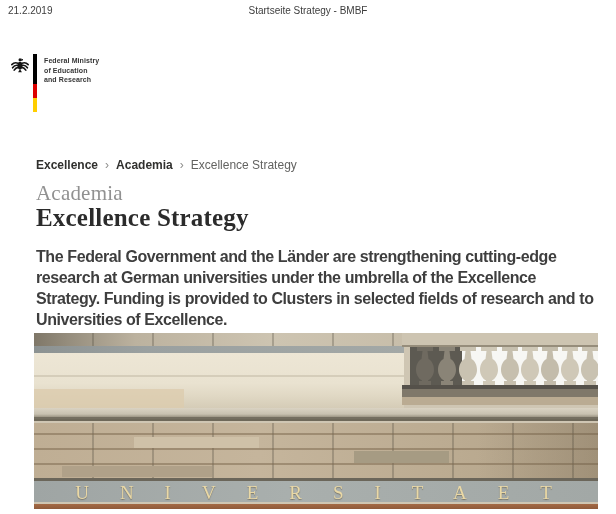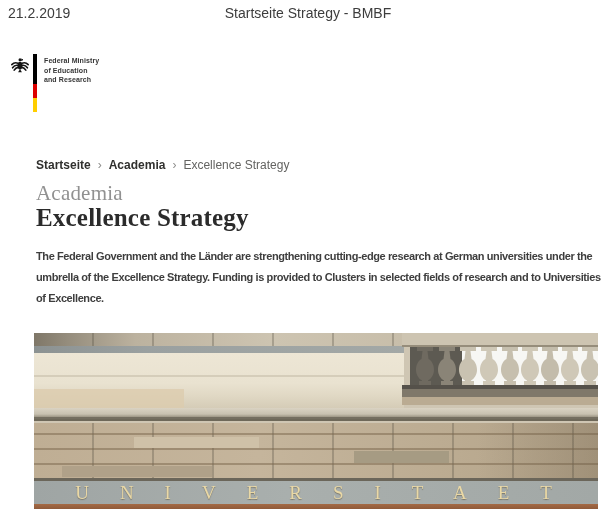--- a/index.html
+++ b/index.html
@@ -4,21 +4,21 @@
 <style>
   * { margin:0; padding:0; box-sizing:border-box; }
   html,body { background:#ffffff; }
   body {
     width:616px; height:514px; position:relative; overflow:hidden;
     font-family:"Liberation Sans", sans-serif;
   }
 
   
   .print-header { position:absolute; top:5px; left:0; right:0; height:14px;
-    font-size:14px; color:#3d3d3d; }
+    font-size:10px; color:#3d3d3d; }
   .ph-date { position:absolute; left:8px; top:0; }
   .ph-title { position:absolute; left:0; right:0; top:0; text-align:center; }
 
   
   .logo { position:absolute; top:54px; left:10px; display:flex; align-items:flex-start; cursor:pointer; }
   .eagle { width:20px; height:20px; margin-right:3px; margin-top:1px; }
   .flag-stripe { width:4px; height:58px; margin-right:7px;
     background:linear-gradient(180deg, #000000 0 52%, #dd0000 52% 76%, #ffce00 76% 100%); }
   .ministry-name { font-size:7px; line-height:9.5px; color:#363636;
     font-weight:700; letter-spacing:.1px; padding-top:2px; }
@@ -33,21 +33,21 @@
   
   .kicker { position:absolute; top:181px; left:36px;
     font-family:"Liberation Serif", serif; font-size:21px; line-height:24px;
     color:#919191; font-weight:500; letter-spacing:.2px; }
   .page-title { position:absolute; top:203px; left:36px;
     font-family:"Liberation Serif", serif; font-size:25px; line-height:30px;
     color:#2b2b2b; font-weight:700; letter-spacing:.2px; }
 
   
   .intro { position:absolute; top:246px; left:36px; width:566px;
-    font-size:11px; font-weight:700; color:#3e3e3e; line-height:21px;
+    font-size:16px; font-weight:700; color:#3e3e3e; line-height:21px;
     letter-spacing:-0.4px; }
 
   
   .photo { position:absolute; top:333px; left:34px; width:564px; height:176px;
     overflow:hidden; background:#cfc6b3; }
   .band-top { position:absolute; top:0; left:0; right:0; height:14px;
     background:linear-gradient(90deg,#7f7768 0%,#958d7d 6%,#bcb29f 18%,#cdc4b1 42%,#c7bda9 70%,#c2b8a4 100%); }
   .band-top .joints, .band-stones .joints { position:absolute; inset:0;
     background:repeating-linear-gradient(90deg, transparent 0 58px, rgba(80,75,62,.30) 58px 60px); }
   .band-grayline { position:absolute; top:13px; left:0; width:370px; height:7px;
@@ -63,21 +63,21 @@
     border-bottom:2px solid #6e6859; }
   .band-stones { position:absolute; top:90px; left:0; right:0; height:55px;
     background:linear-gradient(90deg,#bfae94 0%,#c5b59c 40%,#bbab91 75%,#b2a289 100%); }
   .stone-hjoint { position:absolute; left:0; right:0; height:2px;
     background:rgba(122,102,75,.5); }
   .stone-patch { position:absolute; }
   .stones-shade { position:absolute; top:0; right:0; width:120px; height:100%;
     background:linear-gradient(90deg, rgba(0,0,0,0), rgba(95,82,60,.22)); }
   .cornice-line2 { position:absolute; top:145px; left:0; right:0; height:3px;
     background:#6b665a; }
-  .band-letters { position:absolute; top:148px; left:0; right:0; height:32px;
+  .band-letters { position:absolute; top:148px; left:0; right:0; height:21px;
     background:linear-gradient(90deg,#9fa5a4 0%,#a9afad 45%,#a2a8a6 100%); }
   .inscription { position:absolute; inset:0; text-align:center;
     font-family:"Liberation Serif", serif; font-size:19px; line-height:23px;
     letter-spacing:31px; padding-left:26px; white-space:nowrap;
     color:#e9d8a6; text-shadow:0 1px 1px rgba(86,76,56,.55); }
   .band-red { position:absolute; top:171px; left:0; right:0; height:5px;
     background:linear-gradient(180deg,#a56a45 0%,#8e5a3a 100%); }
   .balustrade { position:absolute; top:0; right:0; width:196px; height:72px; }
 </style>
 </head>
@@ -101,21 +101,21 @@
   </svg>
   <div class="flag-stripe"></div>
   <div class="ministry-name">
     <div>Federal Ministry</div>
     <div>of Education</div>
     <div>and Research</div>
   </div>
 </div>
 
 <nav class="breadcrumb">
-  <span class="crumb-strong">Startseite</span>
+  <span class="crumb-strong">Excellence</span>
   <span class="crumb-sep">›</span>
   <span class="crumb-strong">Academia</span>
   <span class="crumb-sep">›</span>
   <span class="crumb-current">Excellence Strategy</span>
 </nav>
 
 <div class="kicker">Academia</div>
 <h1 class="page-title">Excellence Strategy</h1>
 
 <p class="intro">The Federal Government and the Länder are strengthening cutting-edge research at German universities under the umbrella of the Excellence Strategy. Funding is provided to Clusters in selected fields of research and to Universities of Excellence.</p>

